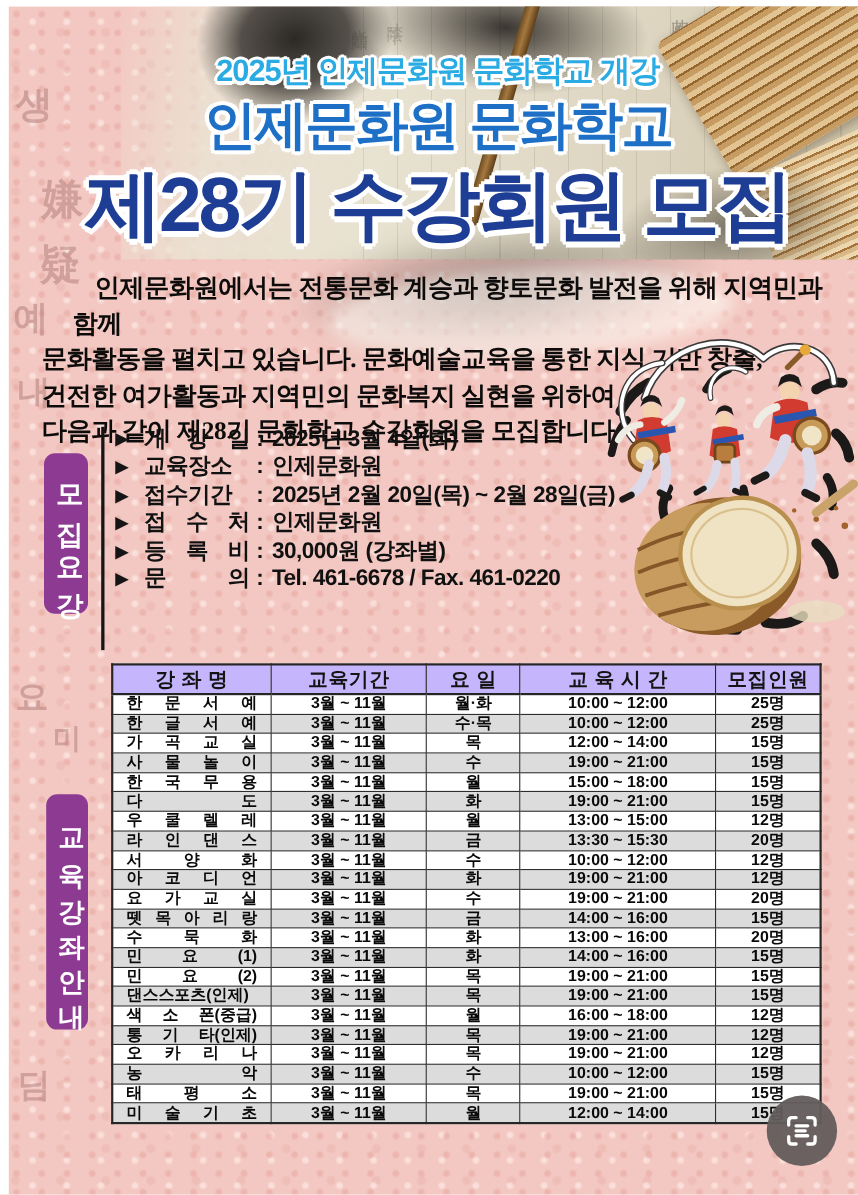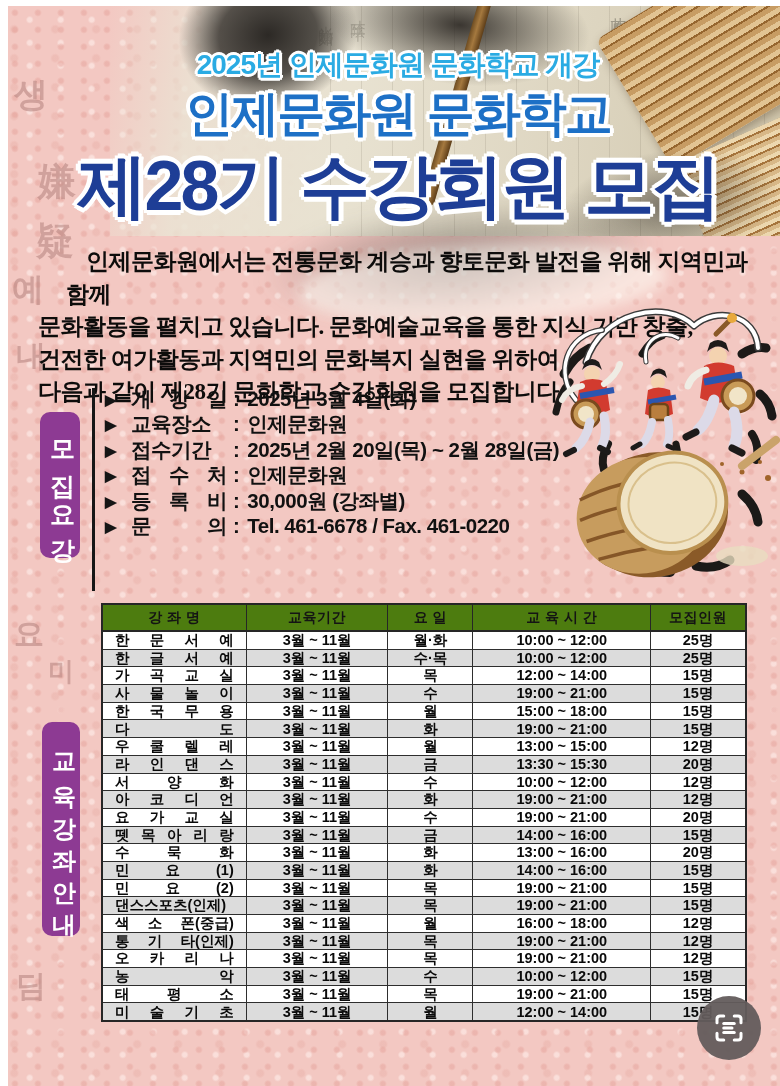--- a/index.html
+++ b/index.html
@@ -72,21 +72,21 @@
   .colon{display:inline-block;margin:0 8px 0 6px;}
 
   
   .drummers{position:absolute;left:538px;top:298px;width:238px;height:278px;}
 
   
   .note{position:absolute;right:44px;top:596px;font-size:15.5px;font-weight:800;color:#141414;letter-spacing:-0.5px;}
   .table-wrap{position:absolute;left:93px;top:597px;width:646px;}
   table{border-collapse:collapse;width:646px;table-layout:fixed;background:#fff;border:2px solid #262626;}
   col.w0{width:22.4%;} col.w1{width:22.0%;} col.w2{width:13.2%;} col.w3{width:27.6%;} col.w4{width:14.8%;}
-  thead th{background:#4d7c0f;height:25px;font-size:14px;font-weight:800;color:#141414;
+  thead th{background:#c4b5fd;height:25px;font-size:18px;font-weight:800;color:#141414;
     border:1px solid #262626;border-bottom:2px solid #262626;padding:0;letter-spacing:0.5px;}
   tbody td{height:16.7px;font-size:14.5px;font-weight:700;color:#0a0a0a;border:1px solid #2e2e2e;
     padding:0;text-align:center;line-height:1;white-space:nowrap;overflow:hidden;}
   tbody tr:nth-child(even) td{background:#dcdcdc;}
   td.c0{text-align:justify;text-align-last:justify;padding:0 12px;}
 
   
   .scan-fab{position:absolute;left:689px;top:990px;width:64px;height:64px;border-radius:50%;
     background:rgba(99,92,92,.95);display:flex;align-items:center;justify-content:center;cursor:pointer;}
 </style>

